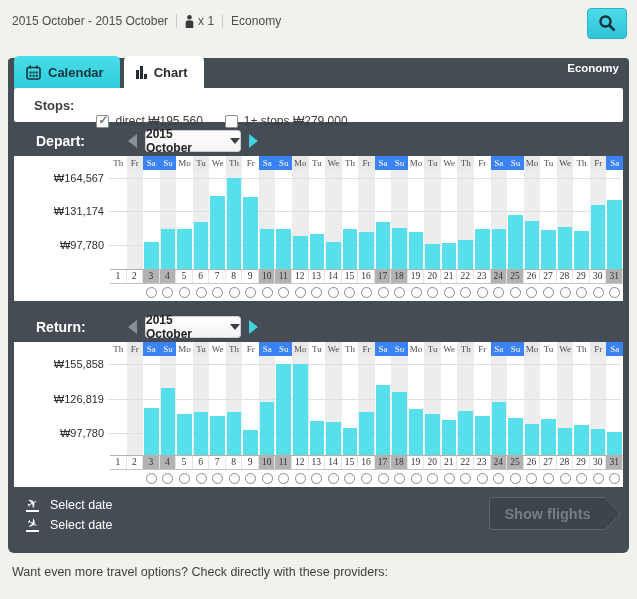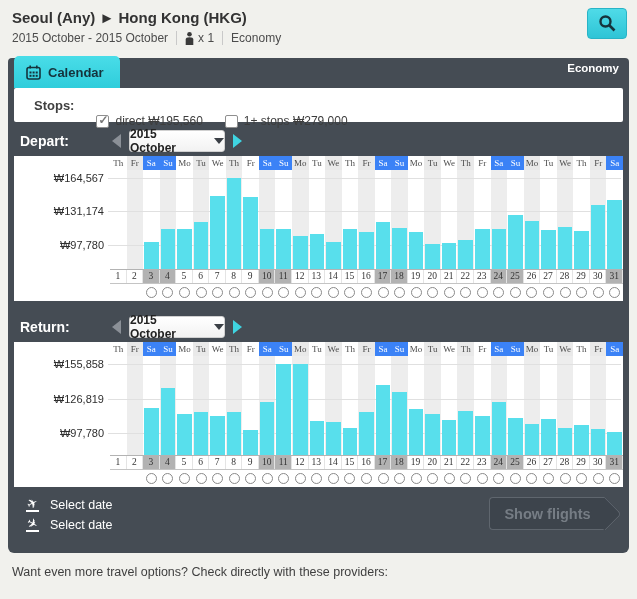--- a/index.html
+++ b/index.html
@@ -33,21 +33,21 @@
   .tab-note { position:absolute; right:10px; top:3px; text-align:right; color:#ffffff; line-height:1.25; }
   .tab-note .l1 { font-size:11.5px; font-weight:bold; }
   .tab-note .l2 { font-size:10.5px; }
   
   .stopsbar { margin:0 6px; background:#ffffff; border-radius:2px; height:34px; display:flex; align-items:center; gap:22px; padding-left:20px; }
   .stops-label { font-size:13px; font-weight:bold; color:#404040; }
   .chk-opt { display:flex; align-items:center; gap:6px; font-size:12px; color:#3d3d3d; cursor:pointer;margin-top:32px; }
   .chk { width:13px; height:13px; border:1px solid #8f8f8f; border-radius:2px; background:#fff; position:relative; }
   .chk.on::after { content:"✓"; position:absolute; left:1px; top:-3px; font-size:12px; color:#777; font-weight:bold; }
   
-  .sec-head { height:30px; display:flex; align-items:center; padding-left:12px; }
+  .sec-head { height:30px; display:flex; align-items:center; padding-left:28px; }
   .sec-title { color:#ffffff; font-size:14px; font-weight:bold; width:92px; }
   .monthnav { display:flex; align-items:center; gap:8px; }
   .tri { width:0; height:0; border-top:7px solid transparent; border-bottom:7px solid transparent; cursor:pointer; }
   .tri.prev { border-right:9px solid #8b9097; }
   .tri.next { border-left:9px solid #3fd4e1; }
   .month-dd {
     width:96px; height:22px; background:linear-gradient(#ffffff,#f2f2f2); border:1px solid #d0d0d0; border-radius:3px;
     display:flex; align-items:center; justify-content:center; gap:8px; font-size:12px; font-weight:bold; color:#222; cursor:pointer;
   }
   .dd-caret { width:0; height:0; border-left:5px solid transparent; border-right:5px solid transparent; border-top:6px solid #3a3f45; }
@@ -97,21 +97,20 @@
   .showflights span { position:relative; z-index:1; }
   
   .footer { padding:12px 12px 0 12px; font-size:12.5px; color:#3f3f3f; }
   .footer p { margin-bottom:11px; }
   .link { color:#2fa8c6; cursor:pointer; text-decoration:none; }
 </style>
 </head>
 <body>
 
 <div class="app-header">
-  <div class="route-title">Seoul (Any) ► Hong Kong (HKG)</div>
   <div class="route-sub">
     <span>2015 October - 2015 October</span>
     <span class="vsep"></span>
     <span class="pax">
       <svg width="9" height="13" viewBox="0 0 9 13">
         <circle cx="4.5" cy="2.3" r="2.3" fill="#3a3a3a"></circle>
         <path d="M0.7 13 L0.7 7.5 Q0.7 5.2 4.5 5.2 Q8.3 5.2 8.3 7.5 L8.3 13 Z" fill="#3a3a3a"></path>
       </svg>
       <span>x 1</span>
     </span>
@@ -137,20 +136,28 @@
         <g fill="#15333c">
           <rect x="3.5" y="6.5" width="2" height="2"></rect>
             <rect x="6.6" y="6.5" width="2" height="2"></rect>
             <rect x="9.7" y="6.5" width="2" height="2"></rect>
           <rect x="3.5" y="9.8" width="2" height="2"></rect>
             <rect x="6.6" y="9.8" width="2" height="2"></rect>
             <rect x="9.7" y="9.8" width="2" height="2"></rect>
         </g>
       </svg>
       <span>Calendar</span>
+    </div>
+    <div class="tab inactive">
+      <span class="chart-ico">
+          <i style="height:9px"></i>
+          <i style="height:13px"></i>
+          <i style="height:5px"></i>
+        </span>
+      <span>Chart</span>
     </div>
     <div class="tab-note">
       <div class="l1">Economy</div>
     </div>
   </div>
 
   <div class="stopsbar">
     <span class="stops-label">Stops:</span>
     <span class="chk-opt">
       <span class="chk on"></span>

